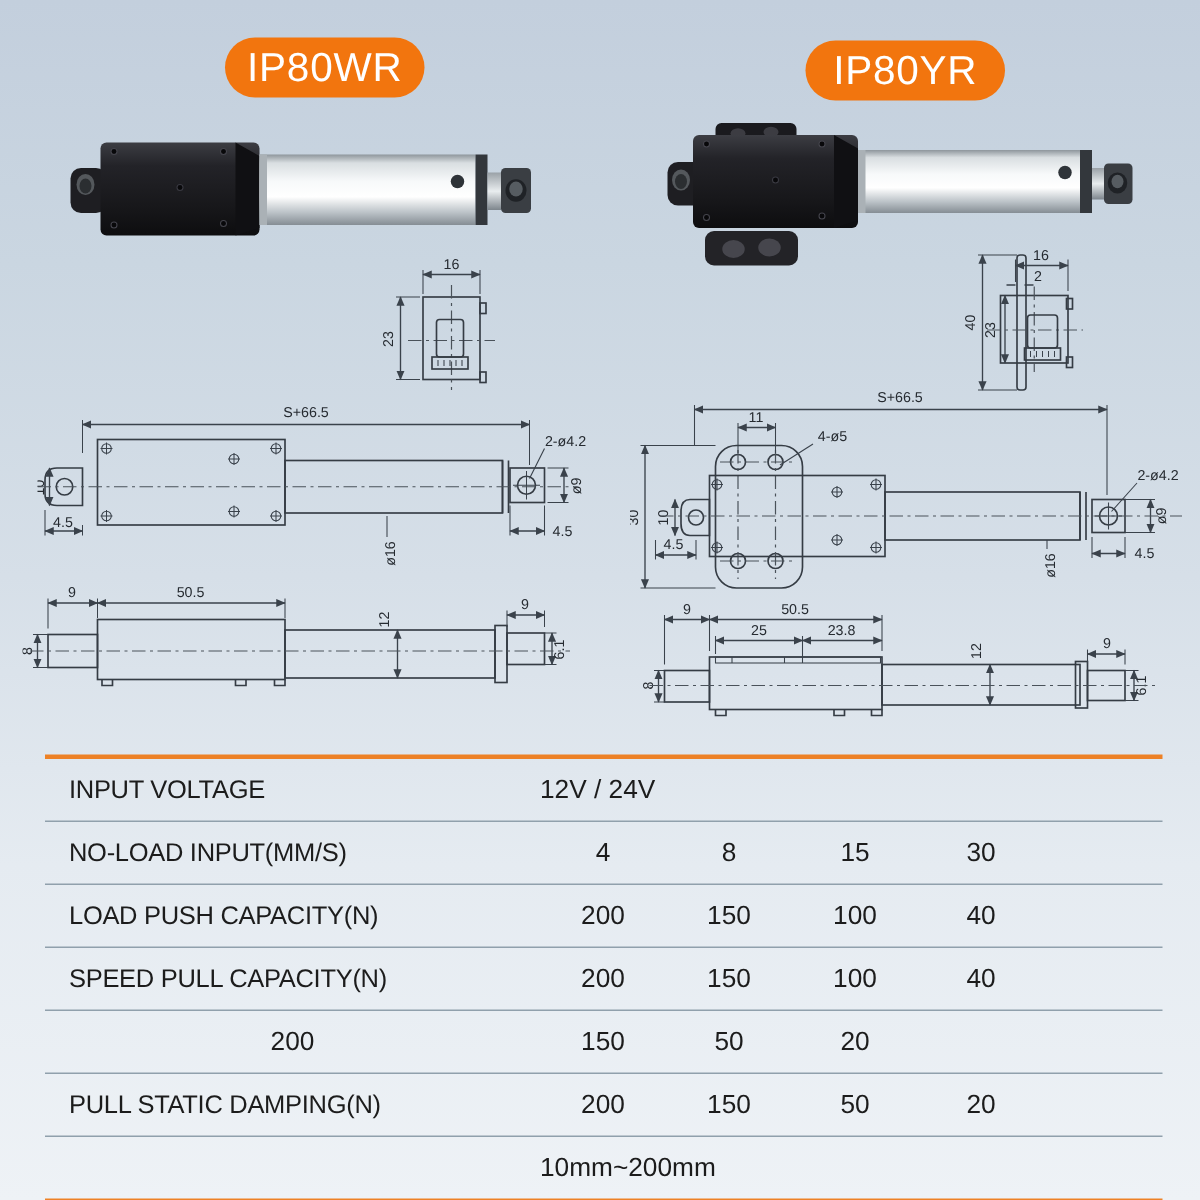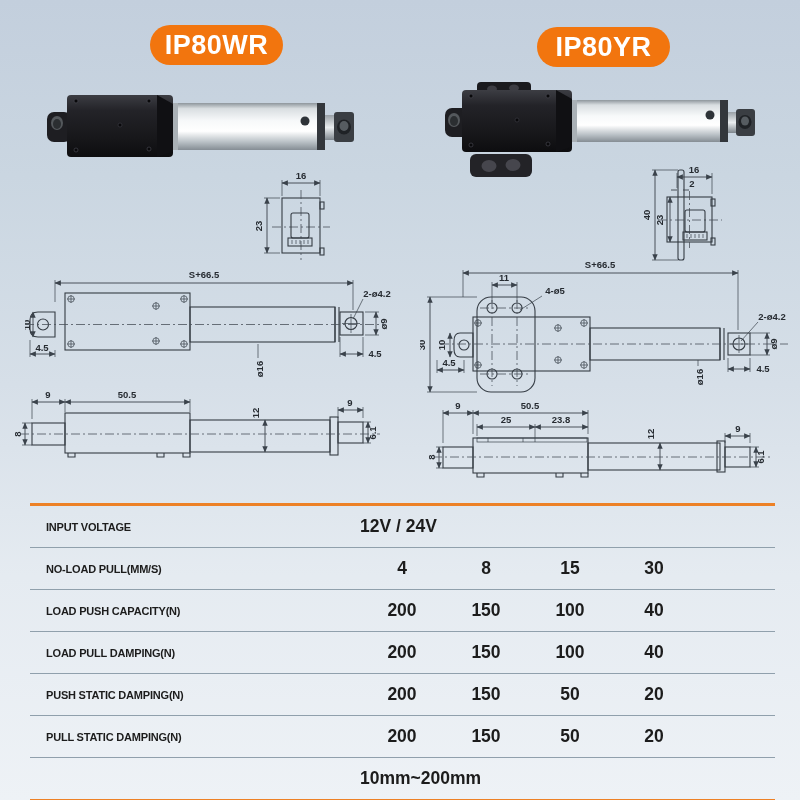--- a/index.html
+++ b/index.html
@@ -1,20 +1,19 @@
 <!DOCTYPE html>
 <html><head>
 <meta charset="utf-8">
 <style>
   html,body{margin:0;padding:0;}
   .page{
     position:relative;width:800px;height:800px;overflow:hidden;
     font-family:"Liberation Sans",sans-serif;
     background:linear-gradient(180deg,#c3cfdd 0%,#cad6e1 22%,#d6dfe8 48%,#e5ebf1 72%,#eef2f6 100%);
-    font-weight:bold;
   }
   .badge{
     position:absolute;width:133px;height:40px;border-radius:21px;
     background:#f2750e;color:#ffffff;font-size:27px;letter-spacing:.5px;
     display:flex;align-items:center;justify-content:center;
   }
   .badge-wr{left:150px;top:25px;}
   .badge-yr{left:537px;top:27px;}
   svg{position:absolute;display:block;}
   svg text{font-family:"Liberation Sans",sans-serif;font-size:9.5px;fill:#262b31;}
@@ -26,21 +25,21 @@
   .spec-table{
     position:absolute;left:30px;top:503px;width:745px;
     border-top:3px solid #ed8126;border-bottom:3px solid #ed8126;
     color:#1c1c1c;
   }
   .t-row{
     display:grid;height:41px;align-items:center;
     grid-template-columns:330px 84px 84px 84px 84px 1fr;
   }
   .t-row + .t-row{border-top:1px solid #90a0ac;}
-  .t-label{padding-left:16px;font-size:11px;letter-spacing:-.2px;white-space:nowrap;}
+  .t-label{padding-left:16px;font-size:17px;letter-spacing:-.2px;white-space:nowrap;}
   .t-val{text-align:center;font-size:17.5px;}
   .t-merged{grid-column:2 / span 4;text-align:left;font-size:17.5px;}
 </style>
 </head>
 <body>
 
 <div class="page">
 
   <div class="badge badge-wr">IP80WR</div>
   <div class="badge badge-yr">IP80YR</div>
@@ -370,42 +369,41 @@
       <path class="cl" d="M5,65 H345"></path>
     </g>
   </svg>
 
   <div class="spec-table">
     <div class="t-row">
       <div class="t-label">INPUT VOLTAGE</div>
       <div class="t-merged">12V / 24V</div>
     </div>
     <div class="t-row">
-      <div class="t-label">NO-LOAD PULL(MM/S)</div>
+      <div class="t-label">NO-LOAD INPUT(MM/S)</div>
       <div class="t-val">4</div>
       <div class="t-val">8</div>
       <div class="t-val">15</div>
       <div class="t-val">30</div>
     </div>
     <div class="t-row">
       <div class="t-label">LOAD PUSH CAPACITY(N)</div>
       <div class="t-val">200</div>
       <div class="t-val">150</div>
       <div class="t-val">100</div>
       <div class="t-val">40</div>
     </div>
     <div class="t-row">
-      <div class="t-label">LOAD PULL DAMPING(N)</div>
+      <div class="t-label">SPEED PULL CAPACITY(N)</div>
       <div class="t-val">200</div>
       <div class="t-val">150</div>
       <div class="t-val">100</div>
       <div class="t-val">40</div>
     </div>
     <div class="t-row">
-      <div class="t-label">PUSH STATIC DAMPING(N)</div>
       <div class="t-val">200</div>
       <div class="t-val">150</div>
       <div class="t-val">50</div>
       <div class="t-val">20</div>
     </div>
     <div class="t-row">
       <div class="t-label">PULL STATIC DAMPING(N)</div>
       <div class="t-val">200</div>
       <div class="t-val">150</div>
       <div class="t-val">50</div>

